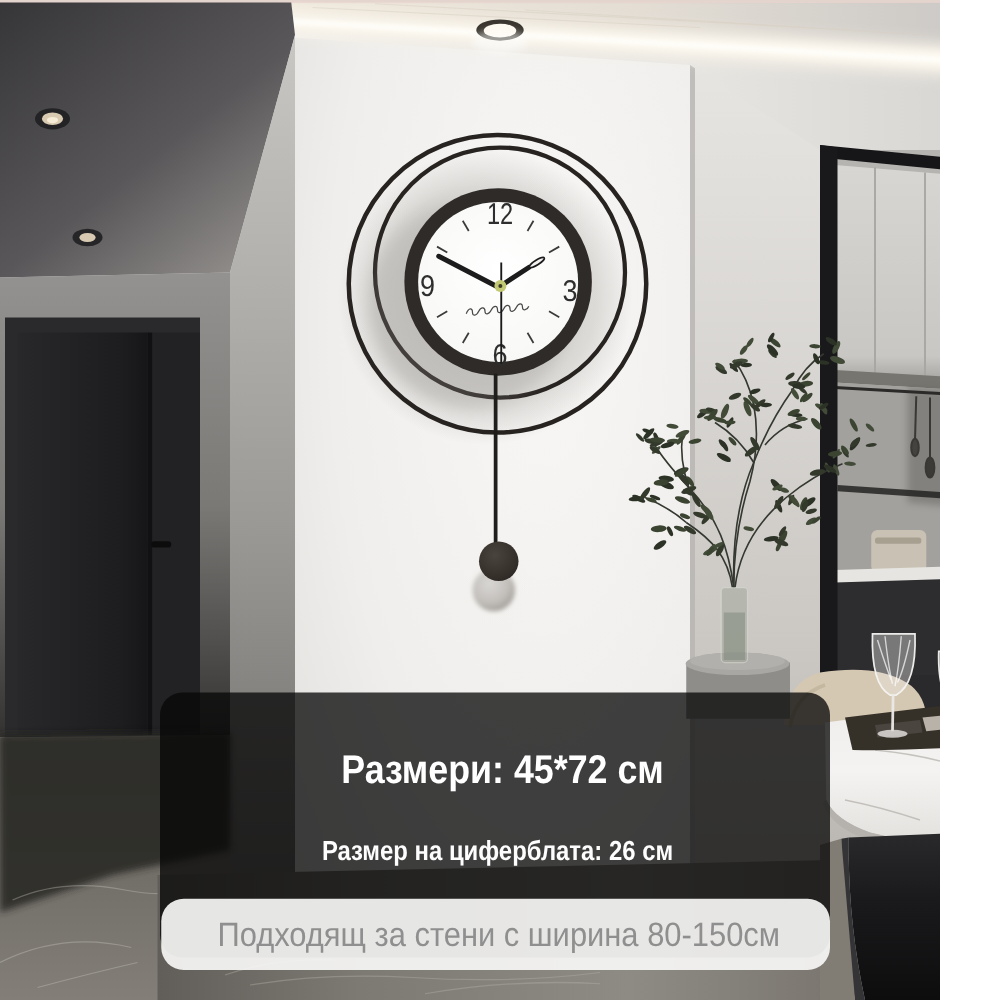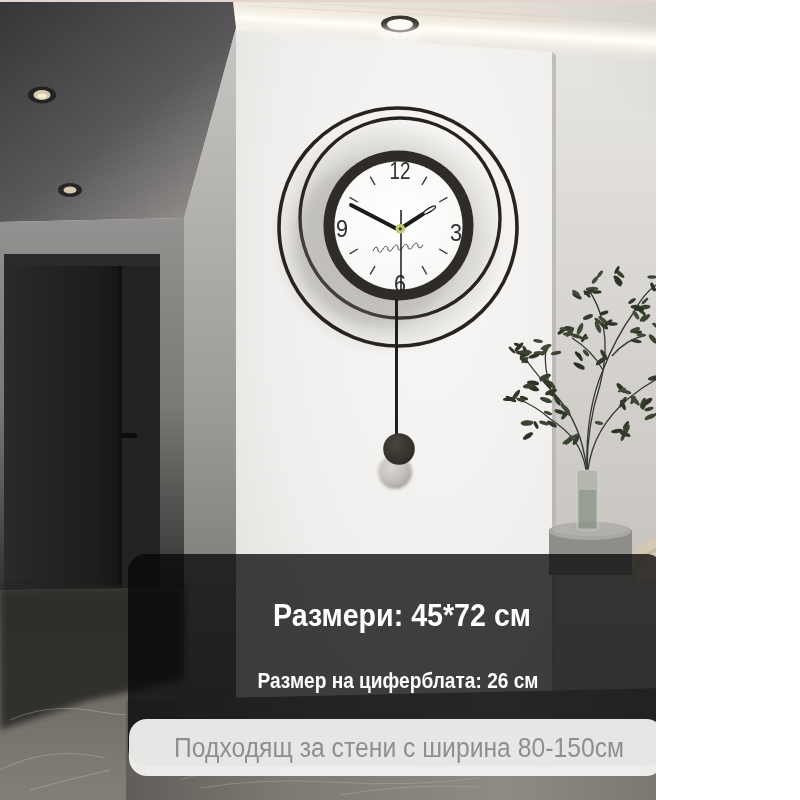--- a/index.html
+++ b/index.html
@@ -1,15 +1,15 @@
 <!DOCTYPE html>
 <html><head><meta charset="utf-8">
 <style>
 html,body{margin:0;padding:0;background:#fff}
-#stage{position:relative;width:656px;height:800px;overflow:hidden;font-family:"Liberation Sans",sans-serif}
+#stage{position:relative;width:752px;height:800px;overflow:hidden;font-family:"Liberation Sans",sans-serif}
 svg{display:block}
 </style></head>
 <body>
 <div id="stage">
 <svg width="800" height="800" viewBox="0 0 800 800">
 <defs>
 <linearGradient id="gHallCeil" x1="0" y1="0" x2="0.85" y2="1">
 <stop offset="0" stop-color="#363537"></stop>
           <stop offset="0.58" stop-color="#595759"></stop>
           <stop offset="1" stop-color="#94918e"></stop>

